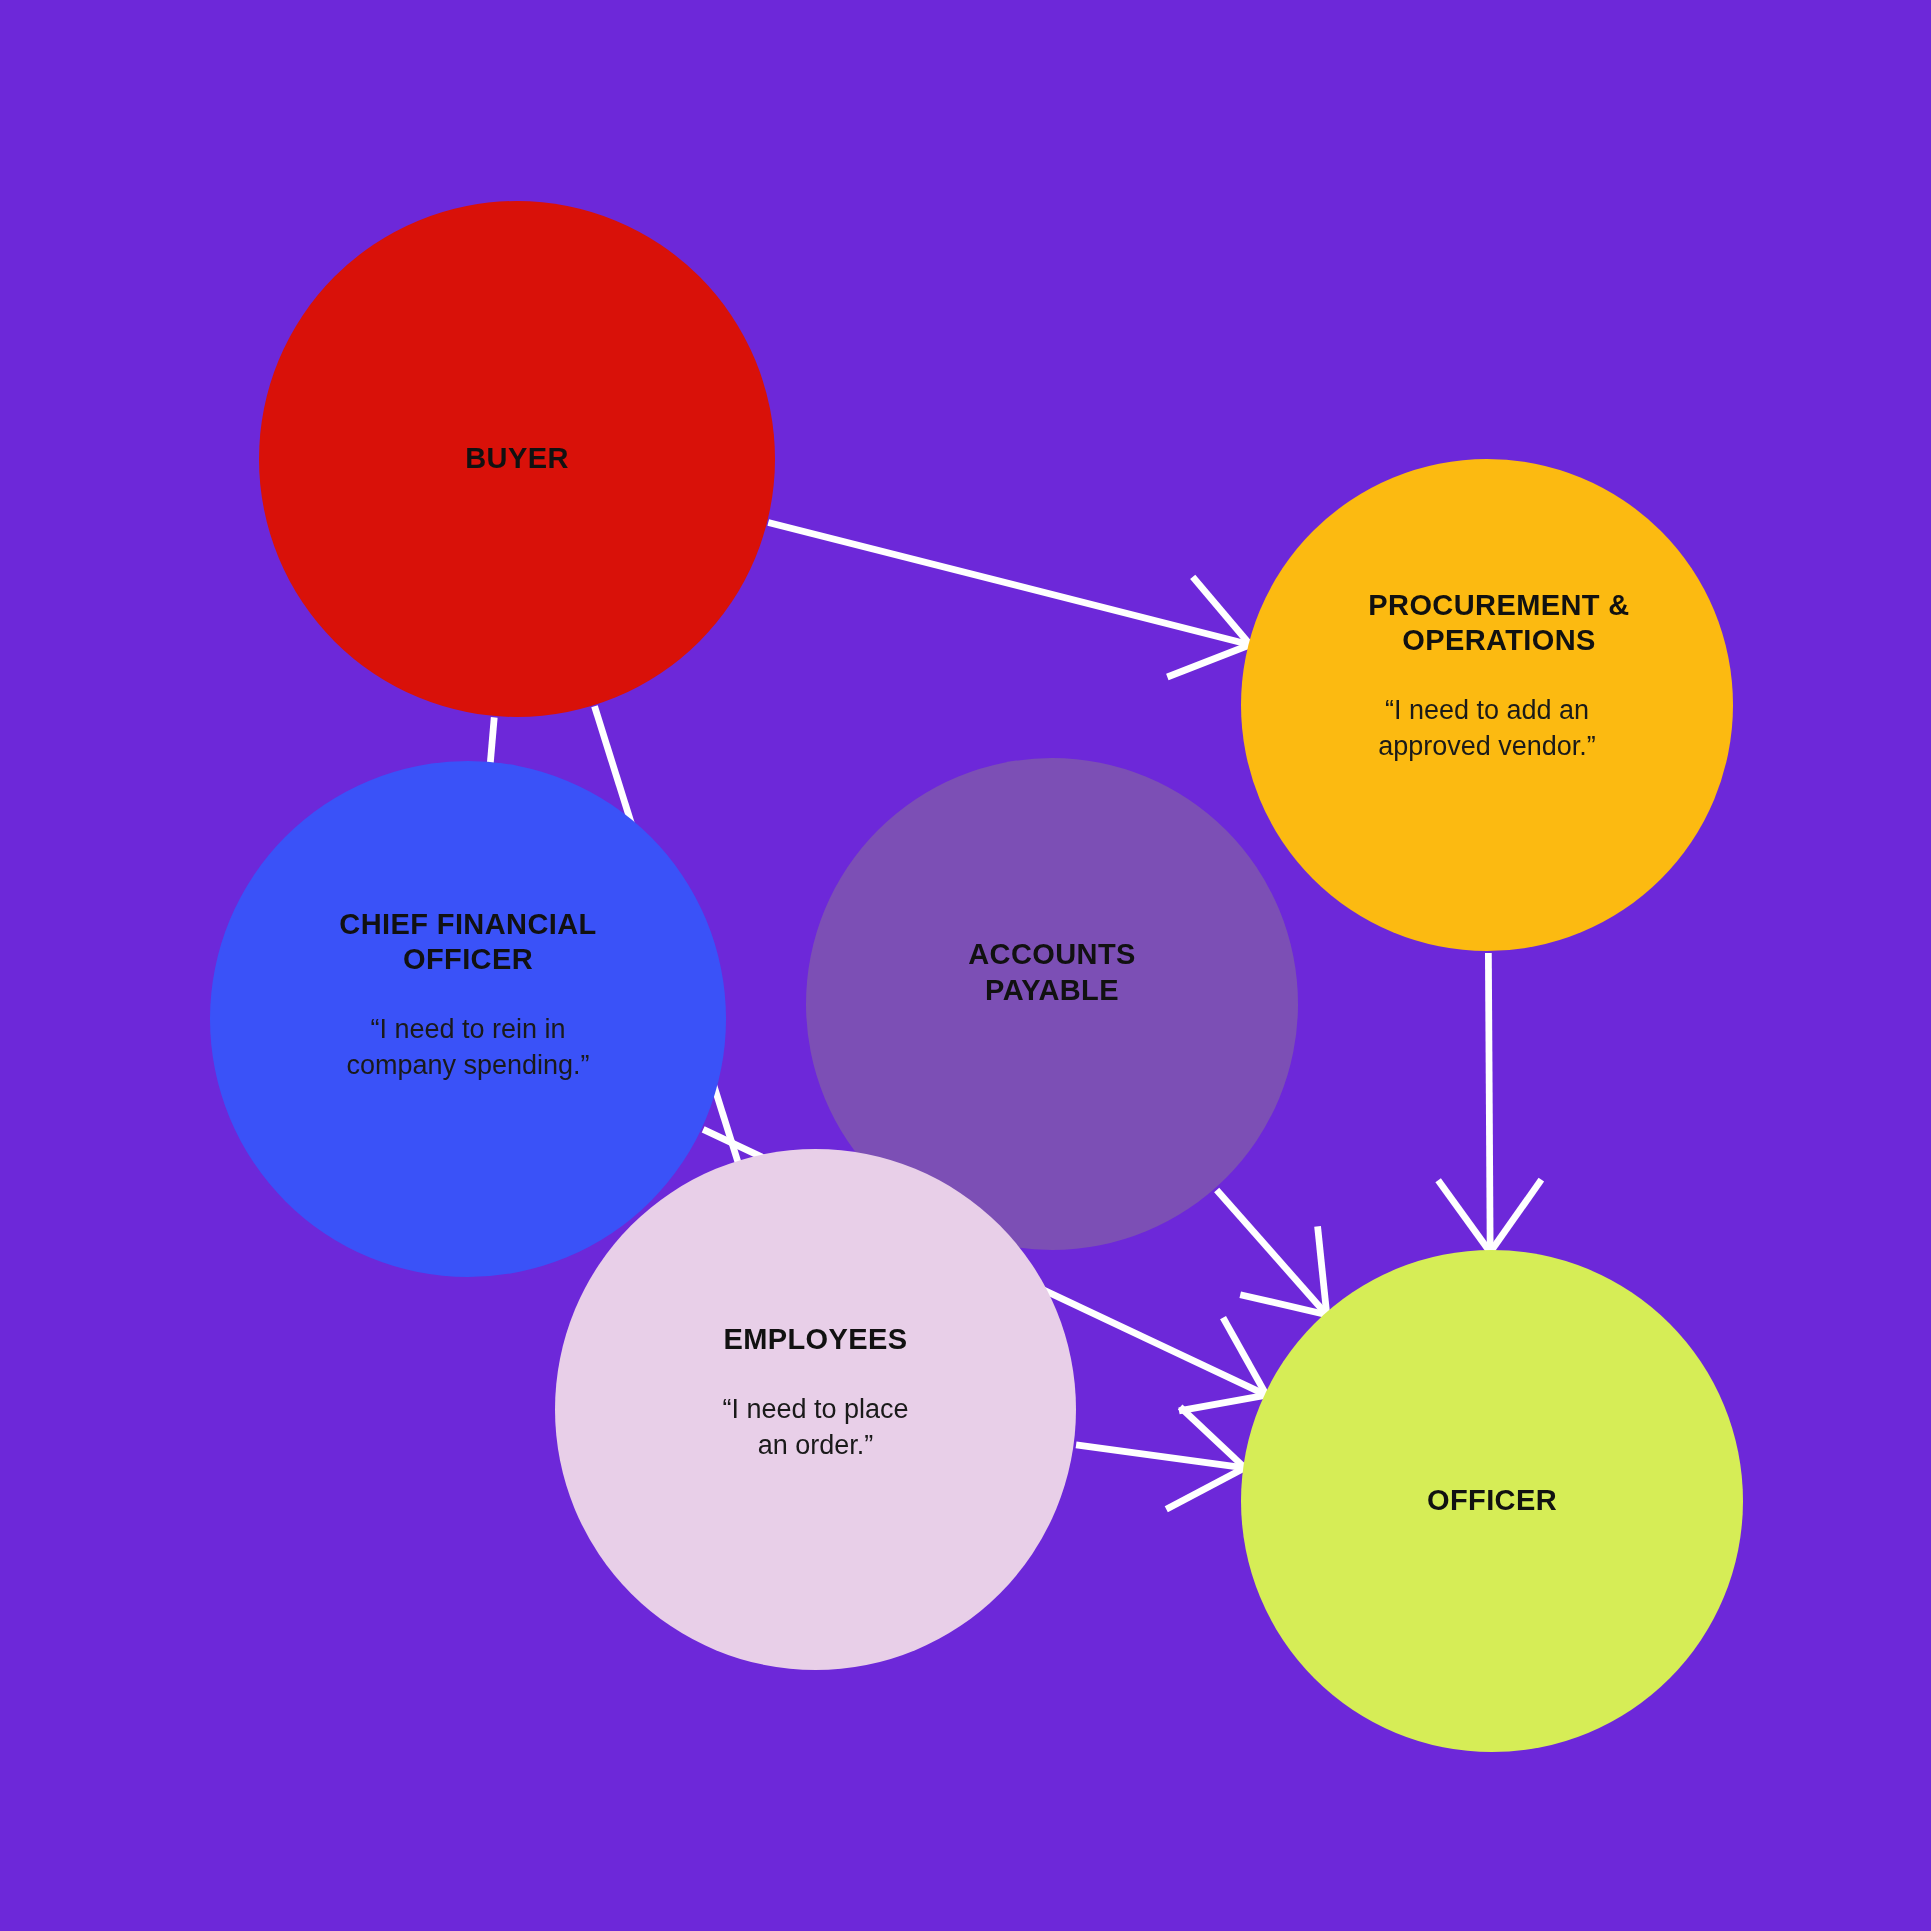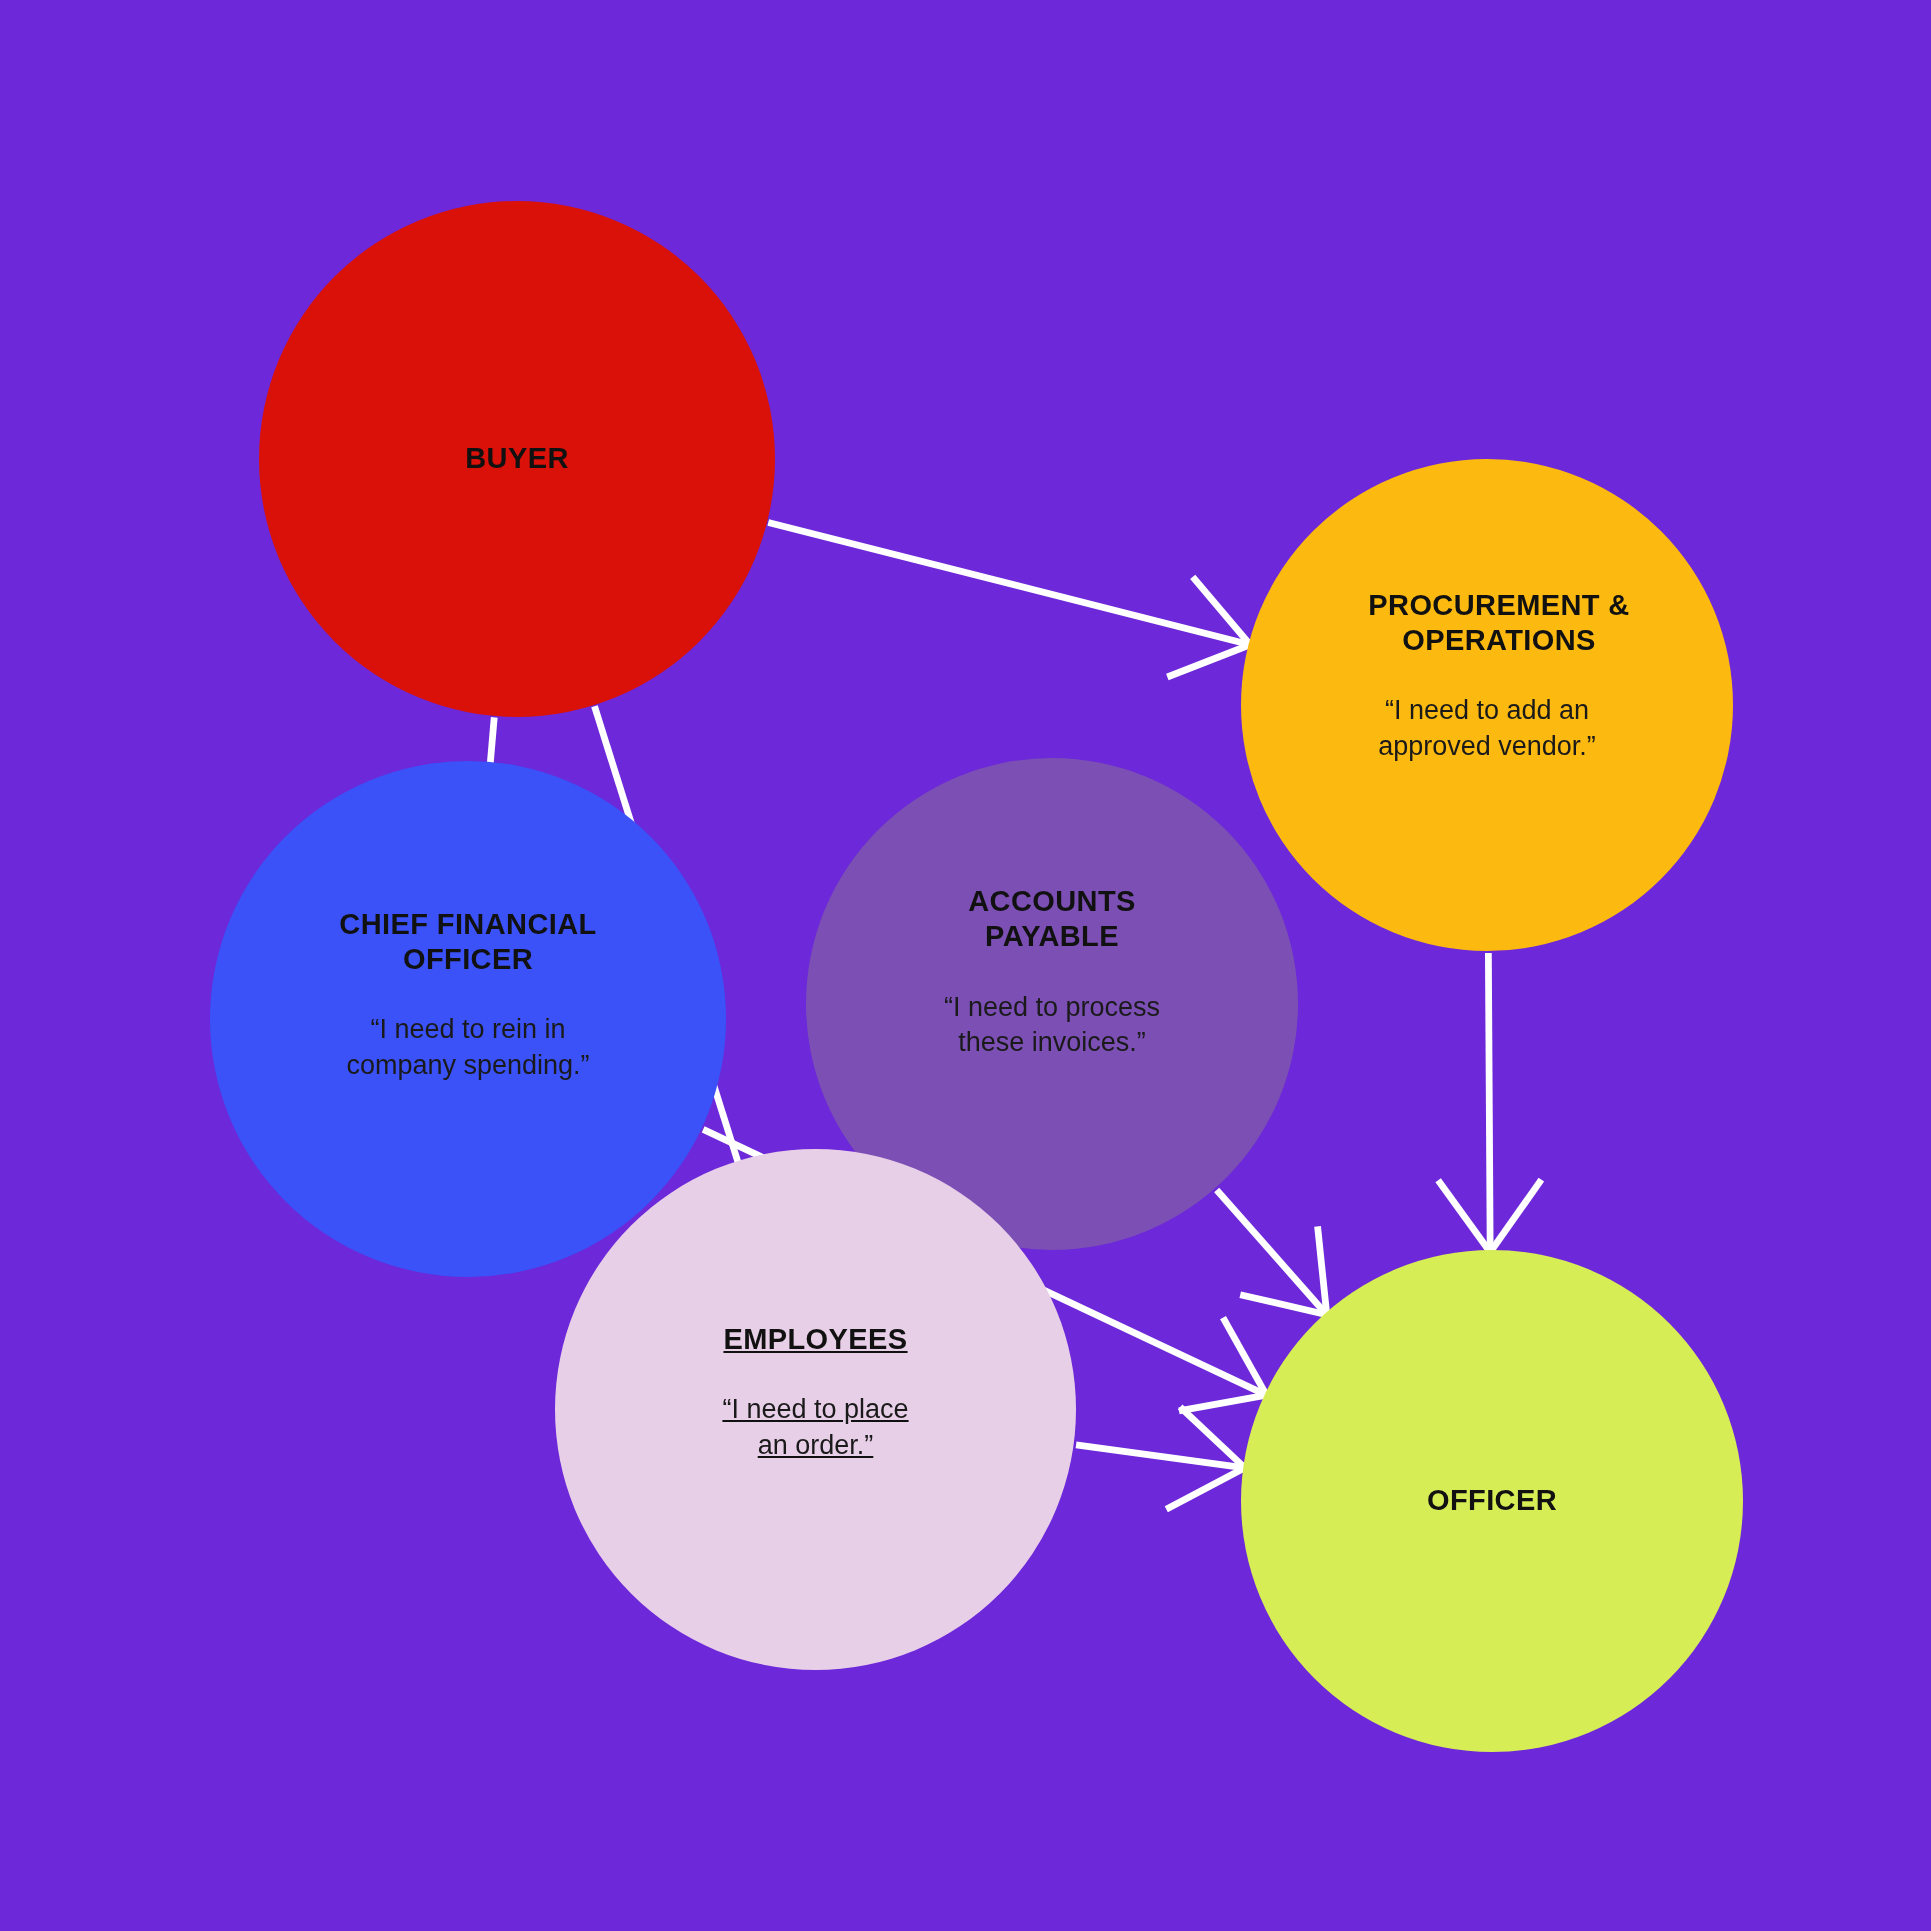--- a/index.html
+++ b/index.html
@@ -103,24 +103,22 @@
       </div>
       <div class="node" style="left: 210px; top: 761px; width: 516px; height: 516px; background: rgb(58, 82, 248); padding: 0px 57px;">
         <div class="node-title" style="margin-top: -48px;">CHIEF FINANCIAL
 OFFICER</div>
         <div class="node-quote">“I need to rein in
 company spending.”</div>
       </div>
       <div class="node" style="left: 806px; top: 758px; width: 492px; height: 492px; background: rgb(124, 79, 181); padding: 0px 54px; justify-content: center;">
         <div class="node-title" style="margin-top: -63px;">ACCOUNTS
 PAYABLE</div>
-        <div class="node-quote">“I need to process
-these invoices.”</div>
       </div>
-      <div class="node" style="left: 555px; top: 1149px; width: 521px; height: 521px; background: rgb(232, 207, 232); padding: 0px 57px; text-decoration: underline;">
+      <div class="node" style="left: 555px; top: 1149px; width: 521px; height: 521px; background: rgb(232, 207, 232); padding: 0px 57px;">
         <div class="node-title" style="margin-top: -34px;">EMPLOYEES</div>
         <div class="node-quote">“I need to place
 an order.”</div>
       </div>
       <div class="node no-quote" style="left: 1241px; top: 1250px; width: 502px; height: 502px; background: rgb(214, 237, 86); padding: 0px 55px;">
         <div class="node-title">OFFICER</div>
       </div>
     </div>
 </div>
 

